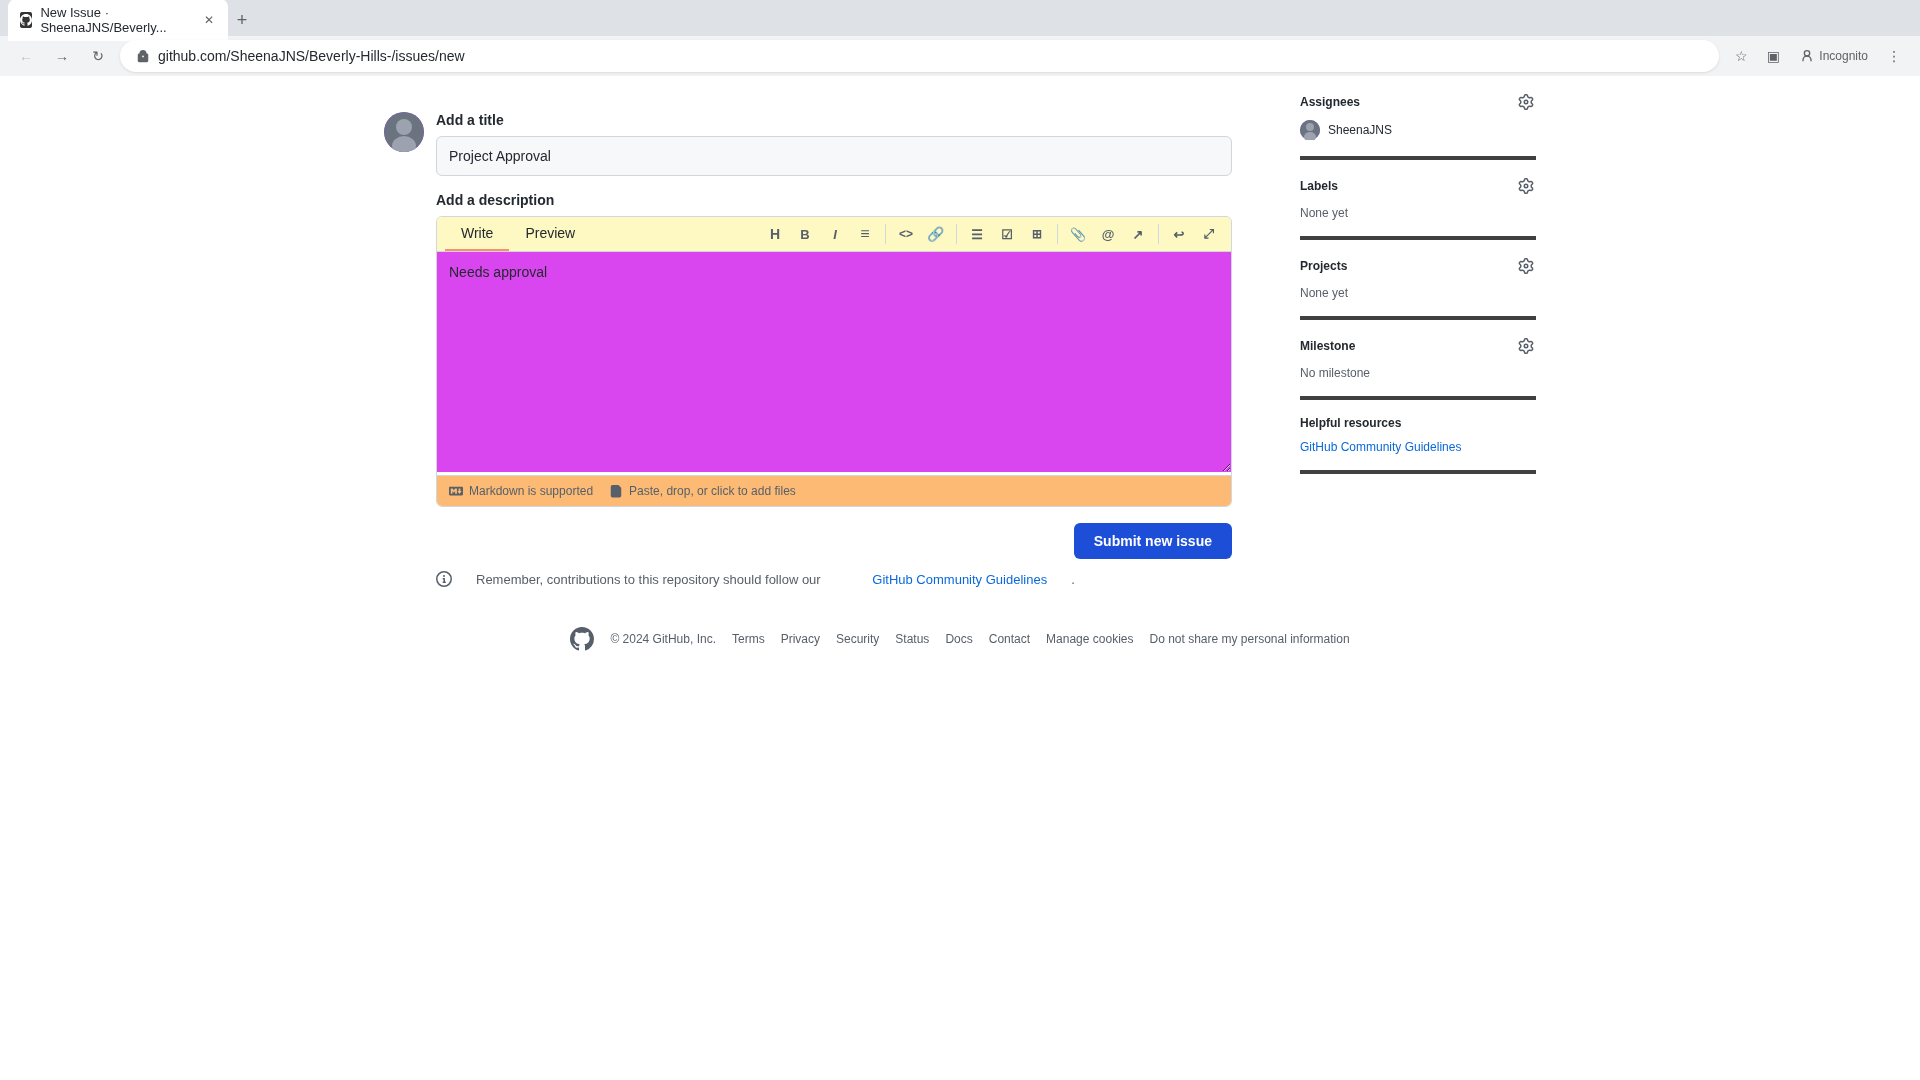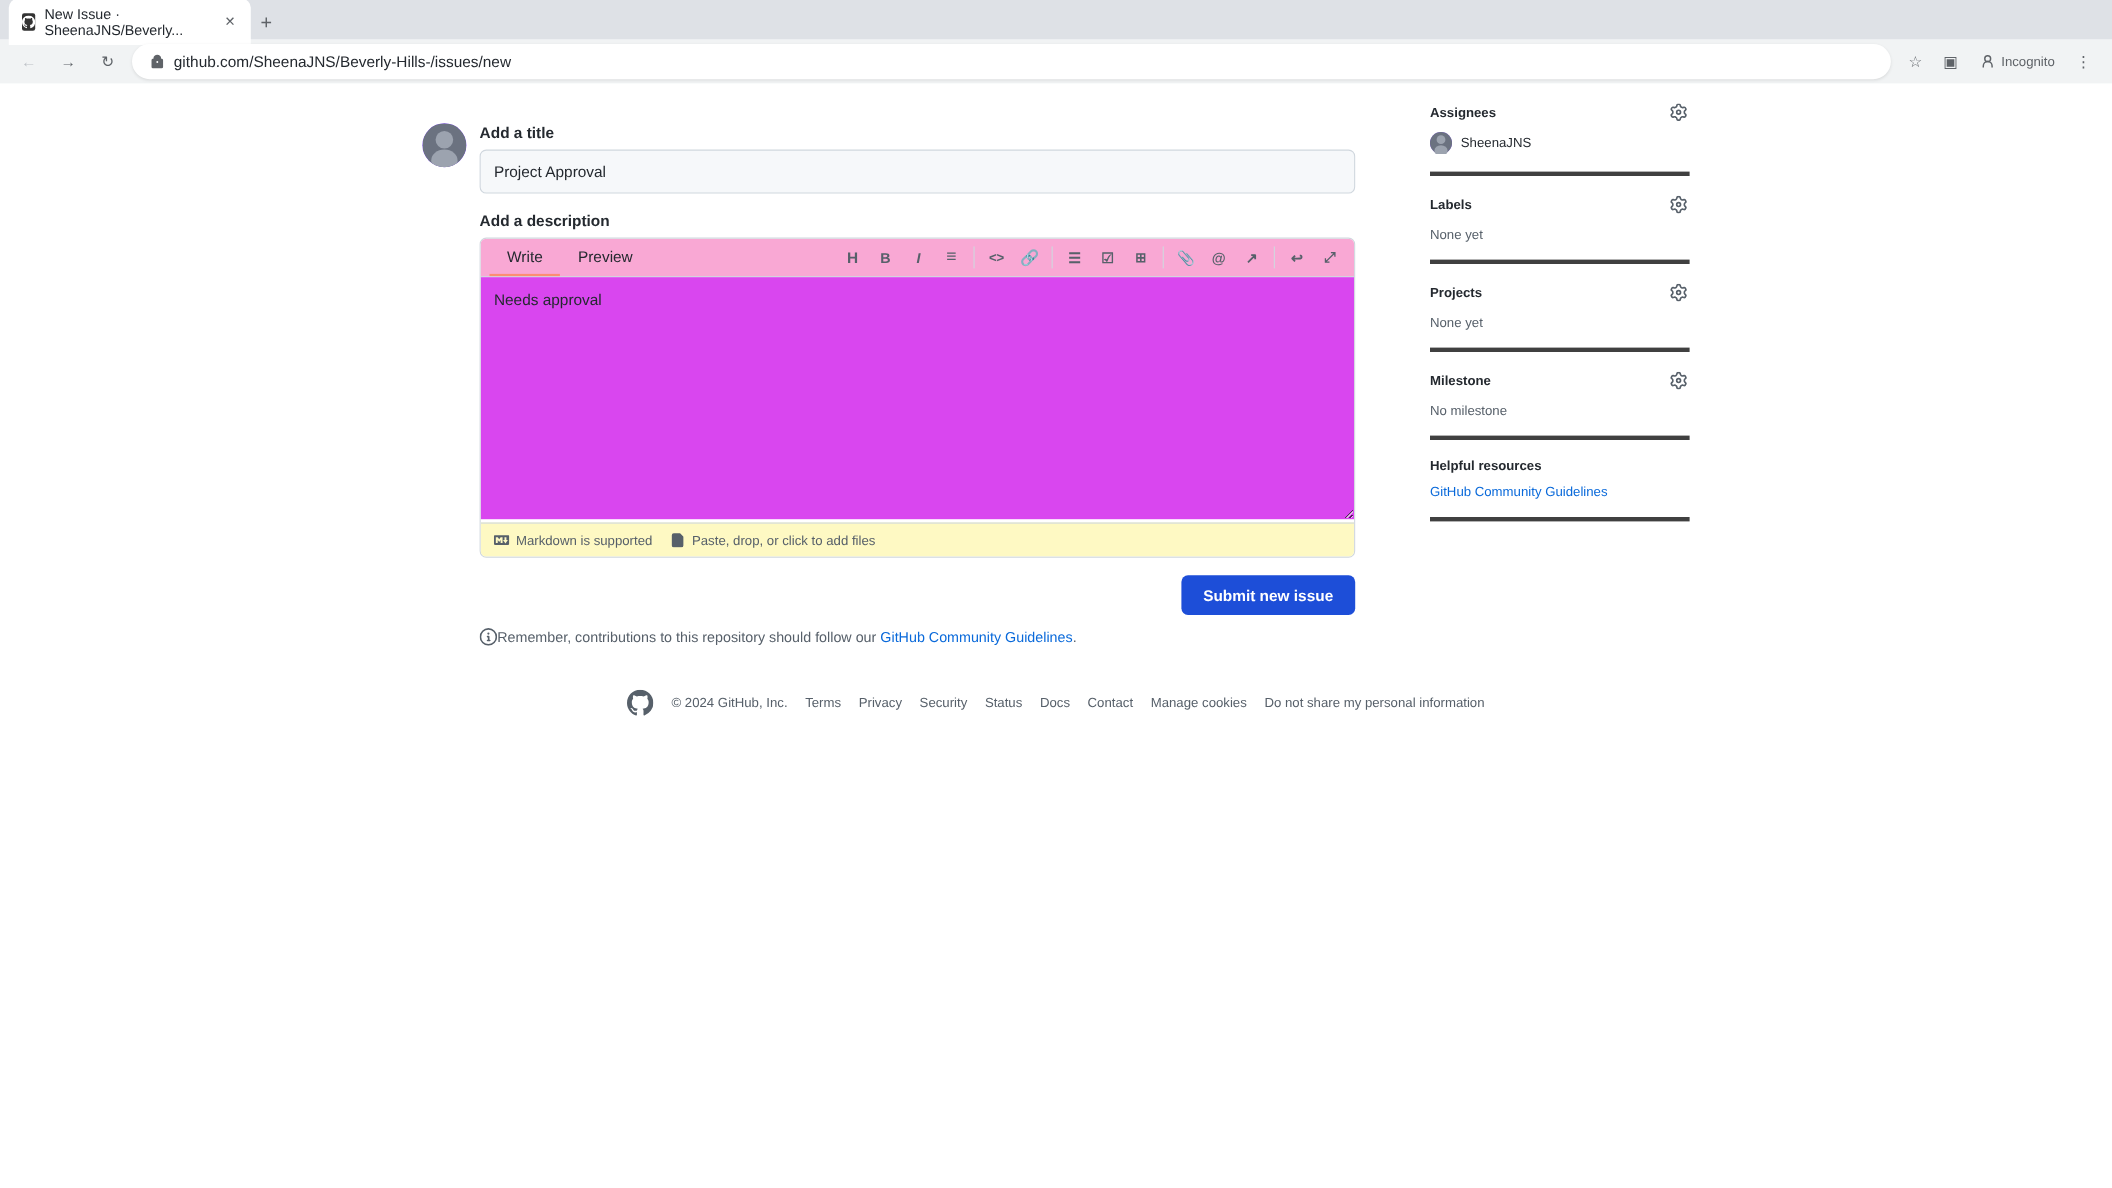--- a/index.html
+++ b/index.html
@@ -166,21 +166,21 @@
     }
 
     .editor-wrapper {
       border: 1px solid #d0d7de;
       border-radius: 6px;
       overflow: hidden;
     }
 
     .editor-tabs {
       display: flex;
-      background: #f9a8d4;
+      background: #fef9c3;
       border-bottom: 1px solid #d0d7de;
       padding: 0 8px;
       align-items: center;
     }
 
     .editor-tab {
       padding: 8px 16px;
       font-size: 14px;
       cursor: pointer;
       border-bottom: 2px solid transparent;
@@ -228,21 +228,21 @@
       resize: vertical;
       outline: none;
       font-family: inherit;
     }
 
     .editor-footer {
       display: flex;
       align-items: center;
       gap: 16px;
       padding: 8px 12px;
-      background: #fef9c3;
+      background: #fdba74;
       border-top: 1px solid #d0d7de;
     }
 
     .editor-footer-item {
       display: flex;
       align-items: center;
       gap: 6px;
       font-size: 12px;
       color: #57606a;
     }
@@ -261,21 +261,21 @@
       padding: 8px 20px;
       font-size: 14px;
       font-weight: 600;
       cursor: pointer;
       height: 36px;
     }
 
     .community-notice {
       display: flex;
       align-items: center;
-      gap: 0;
+      gap: 24px;
       font-size: 13px;
       color: #57606a;
       margin-top: 12px;
     }
     .community-notice a {
       color: #0969da;
       text-decoration: none;
     }
 
     

